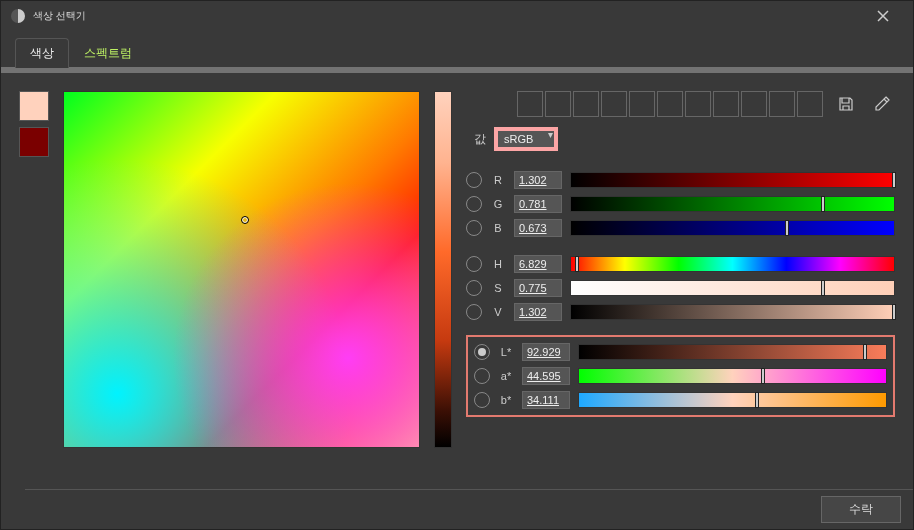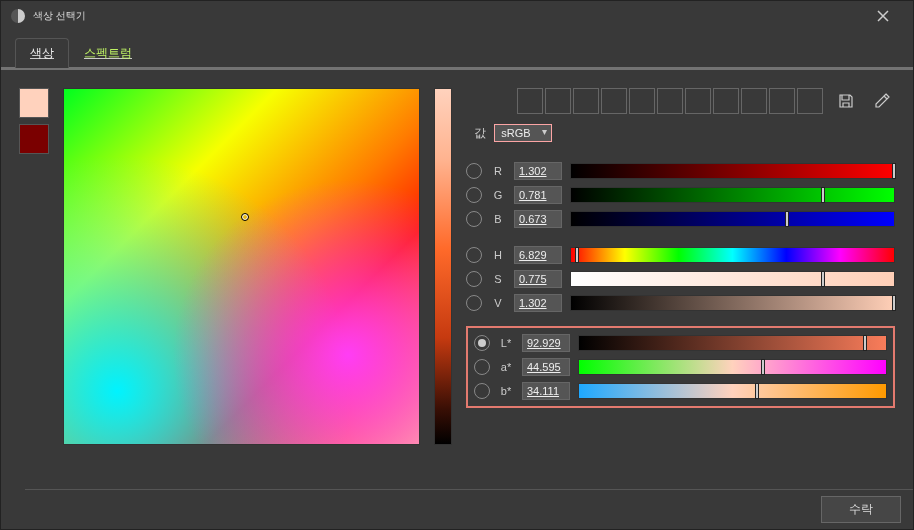--- a/index.html
+++ b/index.html
@@ -2,35 +2,35 @@
 <html><head>
 <meta charset="utf-8">
 <style>
 *{margin:0;padding:0;box-sizing:border-box;font-family:"Malgun Gothic",sans-serif;}
 body{background:#393939;color:#ccc;font-size:12px;overflow:hidden;}
 .window{width:914px;height:530px;background:#393939;border:1px solid #222;position:relative;}
 .titlebar{height:30px;display:flex;align-items:center;padding:0 10px;background:#393939;}
 .titlebar-icon{width:14px;height:14px;border-radius:50%;background:conic-gradient(#ccc 0 50%,#555 50% 100%);margin-right:8px;}
 .titlebar-title{flex:1;font-size:10px;color:#ddd;}
 .close{width:40px;height:30px;display:flex;align-items:center;justify-content:center;color:#ccc;cursor:pointer;}
-.tabs{display:flex;padding:6px 14px 0;border-bottom:3px solid #737373;text-decoration:underline;}
+.tabs{display:flex;padding:6px 14px 0;border-bottom:6px solid #737373;}
 .tab{padding:6px 14px;font-size:12px;color:#bef264;border:1px solid transparent;border-bottom:none;cursor:pointer;position:relative;top:1px;}
 .tab.active{color:#eee;border-color:#555;background:#393939;border-radius:4px 4px 0 0;}
 .body{display:flex;padding:18px;gap:14px;}
 .swatches{width:30px;display:flex;flex-direction:column;gap:6px;}
 .swatch{width:30px;height:30px;border:1px solid #555;}
 .picker-area{width:357px;height:357px;position:relative;border:1px solid #333;}
 .picker-cursor{position:absolute;width:8px;height:8px;border:1px solid #000;border-radius:50%;transform:translate(-50%,-50%);box-shadow:0 0 0 1px #fff inset;}
 .vstrip{width:18px;height:357px;border:1px solid #333;}
 .right{flex:1;display:flex;flex-direction:column;gap:10px;}
 .swatchrow{display:flex;align-items:center;gap:2px;justify-content:flex-end;}
 .swatchrow .box{width:26px;height:26px;border:1px solid #666;}
 .iconbtn{width:26px;height:26px;display:flex;align-items:center;justify-content:center;color:#ccc;cursor:pointer;margin-left:8px;}
 .gamut{display:flex;align-items:center;gap:8px;padding-left:8px;}
-.gamut select{background:#555;color:#eee;border:1px solid #fca5a5;padding:2px 20px 2px 6px;font-size:11px;appearance:none;text-align:center;}
+.gamut select{background:#555;color:#eee;border:4px solid #fca5a5;padding:2px 20px 2px 6px;font-size:11px;appearance:none;}
 .selwrap{position:relative;}
 .selwrap::after{content:"▾";position:absolute;right:5px;top:2px;color:#ccc;font-size:10px;pointer-events:none;}
 .channels{display:flex;flex-direction:column;gap:6px;margin-top:4px;}
 .chgroup{display:flex;flex-direction:column;gap:6px;padding:6px 0;}
 .chrow{display:flex;align-items:center;gap:8px;}
 .radio{width:16px;height:16px;border:1px solid #888;border-radius:50%;display:flex;align-items:center;justify-content:center;cursor:pointer;}
 .radio.sel::after{content:"";width:8px;height:8px;background:#ccc;border-radius:50%;}
 .chlabel{width:16px;text-align:center;color:#ccc;font-size:11px;}
 .chval{width:48px;background:#555;border:1px solid #666;color:#eee;font-size:11px;padding:2px 4px;text-decoration:underline;}
 .slider{flex:1;height:16px;position:relative;border:1px solid #333;}

